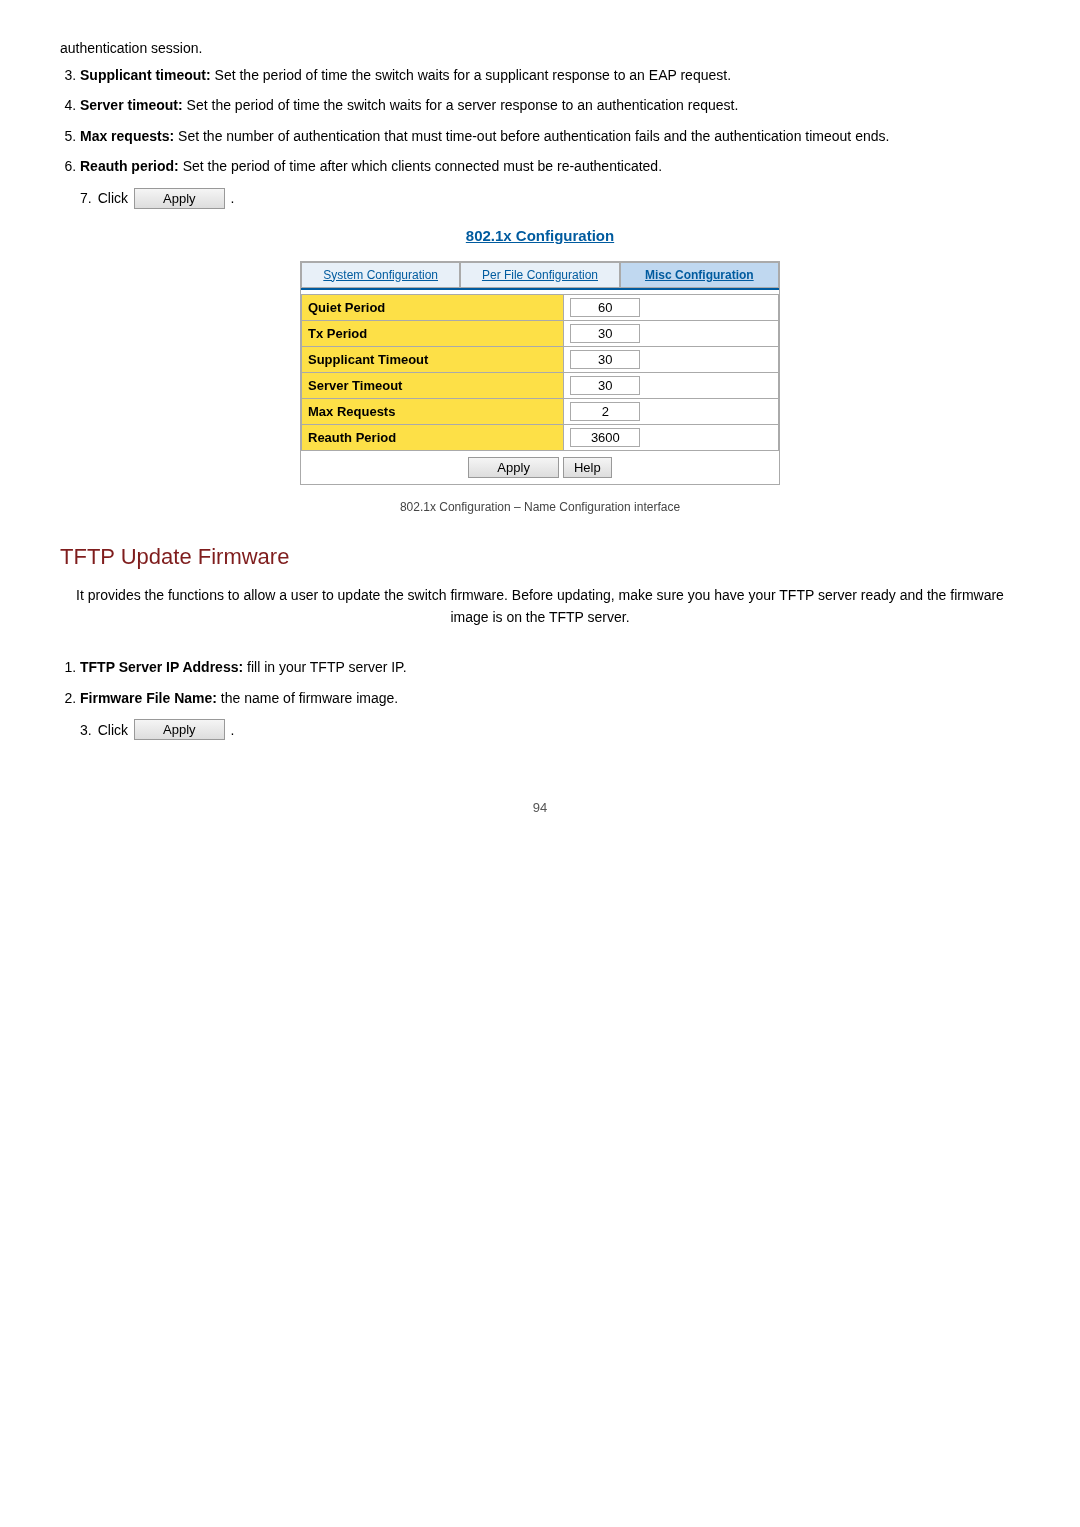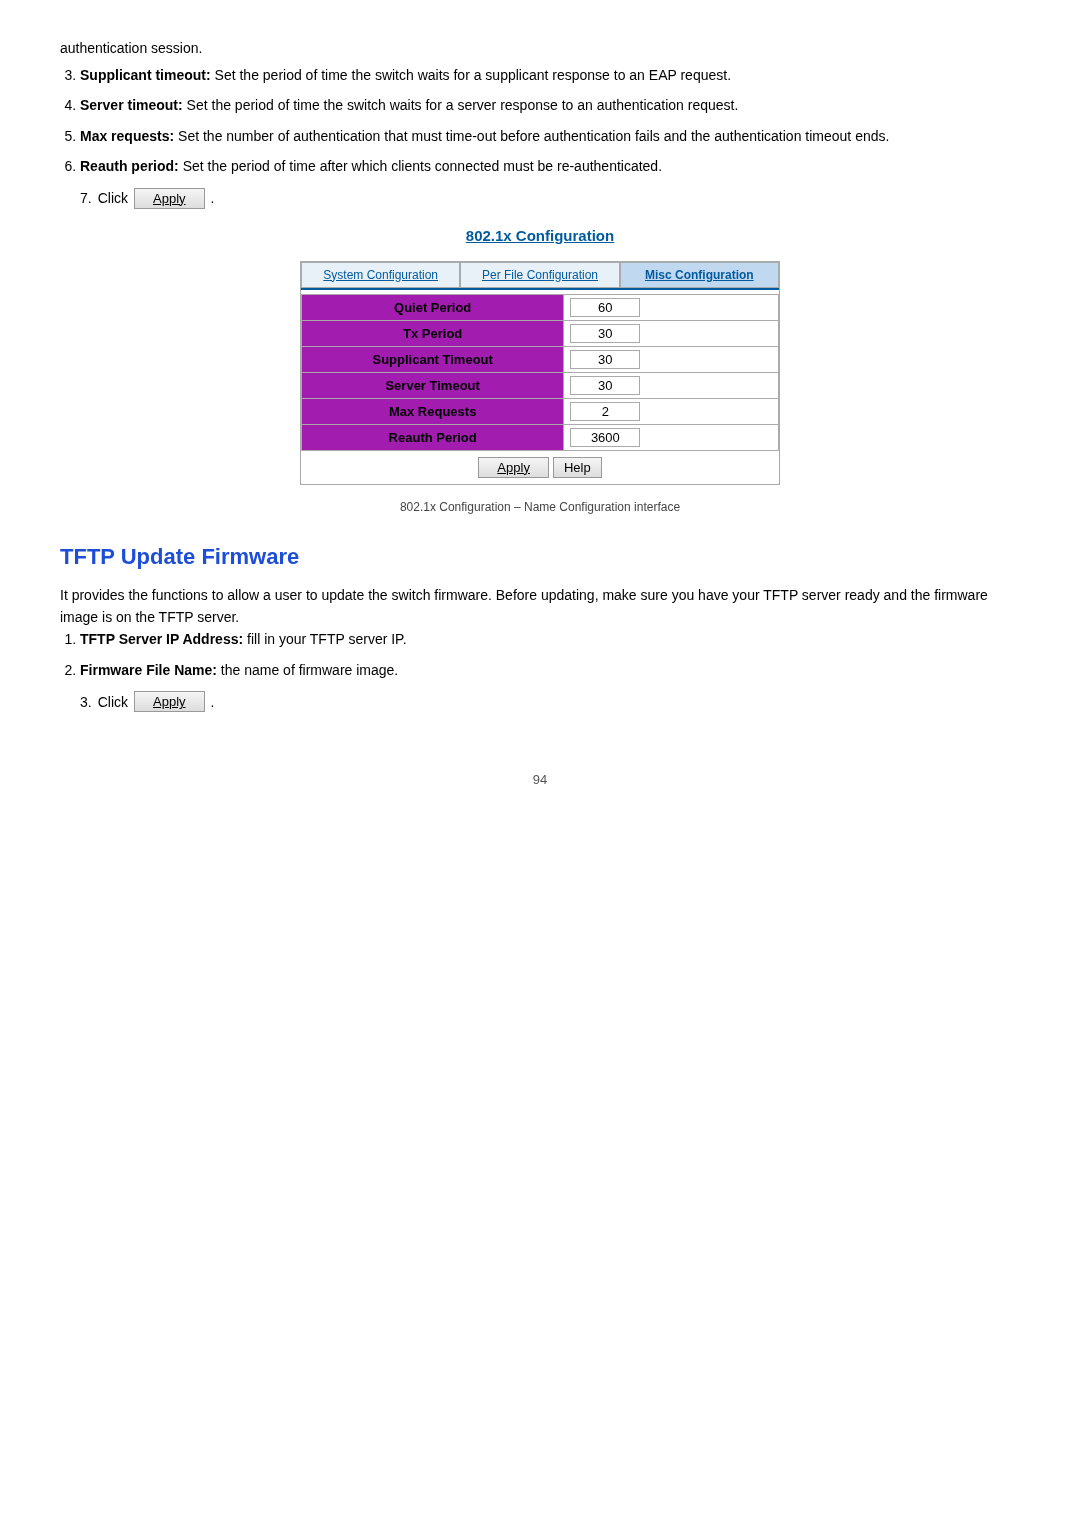--- a/index.html
+++ b/index.html
@@ -29,27 +29,26 @@
 
     .click-line {
       display: flex;
       align-items: center;
       gap: 6px;
       margin: 10px 0 10px 20px;
     }
 
     .apply-btn {
       display: inline-block;
-      padding: 2px 18px;
+      padding: 2px 28px;
       border: 1px solid #999;
       background: linear-gradient(to bottom, #f5f5f5, #ddd);
       font-size: 13px;
       cursor: pointer;
       color: #000;
-      text-decoration: underline;
     }
 
     .help-btn {
       display: inline-block;
       padding: 2px 10px;
       border: 1px solid #999;
       background: linear-gradient(to bottom, #f5f5f5, #ddd);
       font-size: 13px;
       cursor: pointer;
       color: #000;
@@ -99,25 +98,24 @@
       border-collapse: collapse;
       margin-top: 4px;
     }
 
     .config-table tr td {
       padding: 3px 6px;
       font-size: 13px;
     }
 
     .config-table tr td:first-child {
-      text-align: center;
       font-weight: bold;
       width: 55%;
       color: #000;
-      background: #a21caf;
+      background: #fde047;
       border: 1px solid #aaa;
     }
 
     .config-table tr td:last-child {
       width: 45%;
       border: 1px solid #aaa;
       background: #fff;
     }
 
     .config-table input[type="text"] {
@@ -139,28 +137,29 @@
     .caption {
       text-align: center;
       font-size: 12px;
       color: #444;
       margin-top: 6px;
     }
 
     
     .section-title {
       font-size: 22px;
-      font-weight: bold;
+      font-weight: normal;
       margin: 30px 0 14px 0;
-      color: #1d4ed8;
+      color: #7f1d1d;
     }
 
     .section-desc {
-      margin-bottom: 0;
+      margin-bottom: 28px;
       line-height: 1.6;
+      text-align: center;
     }
 
     .page-number {
       text-align: center;
       margin-top: 60px;
       font-size: 13px;
       color: #555;
     }
 
     b { font-weight: bold; }

